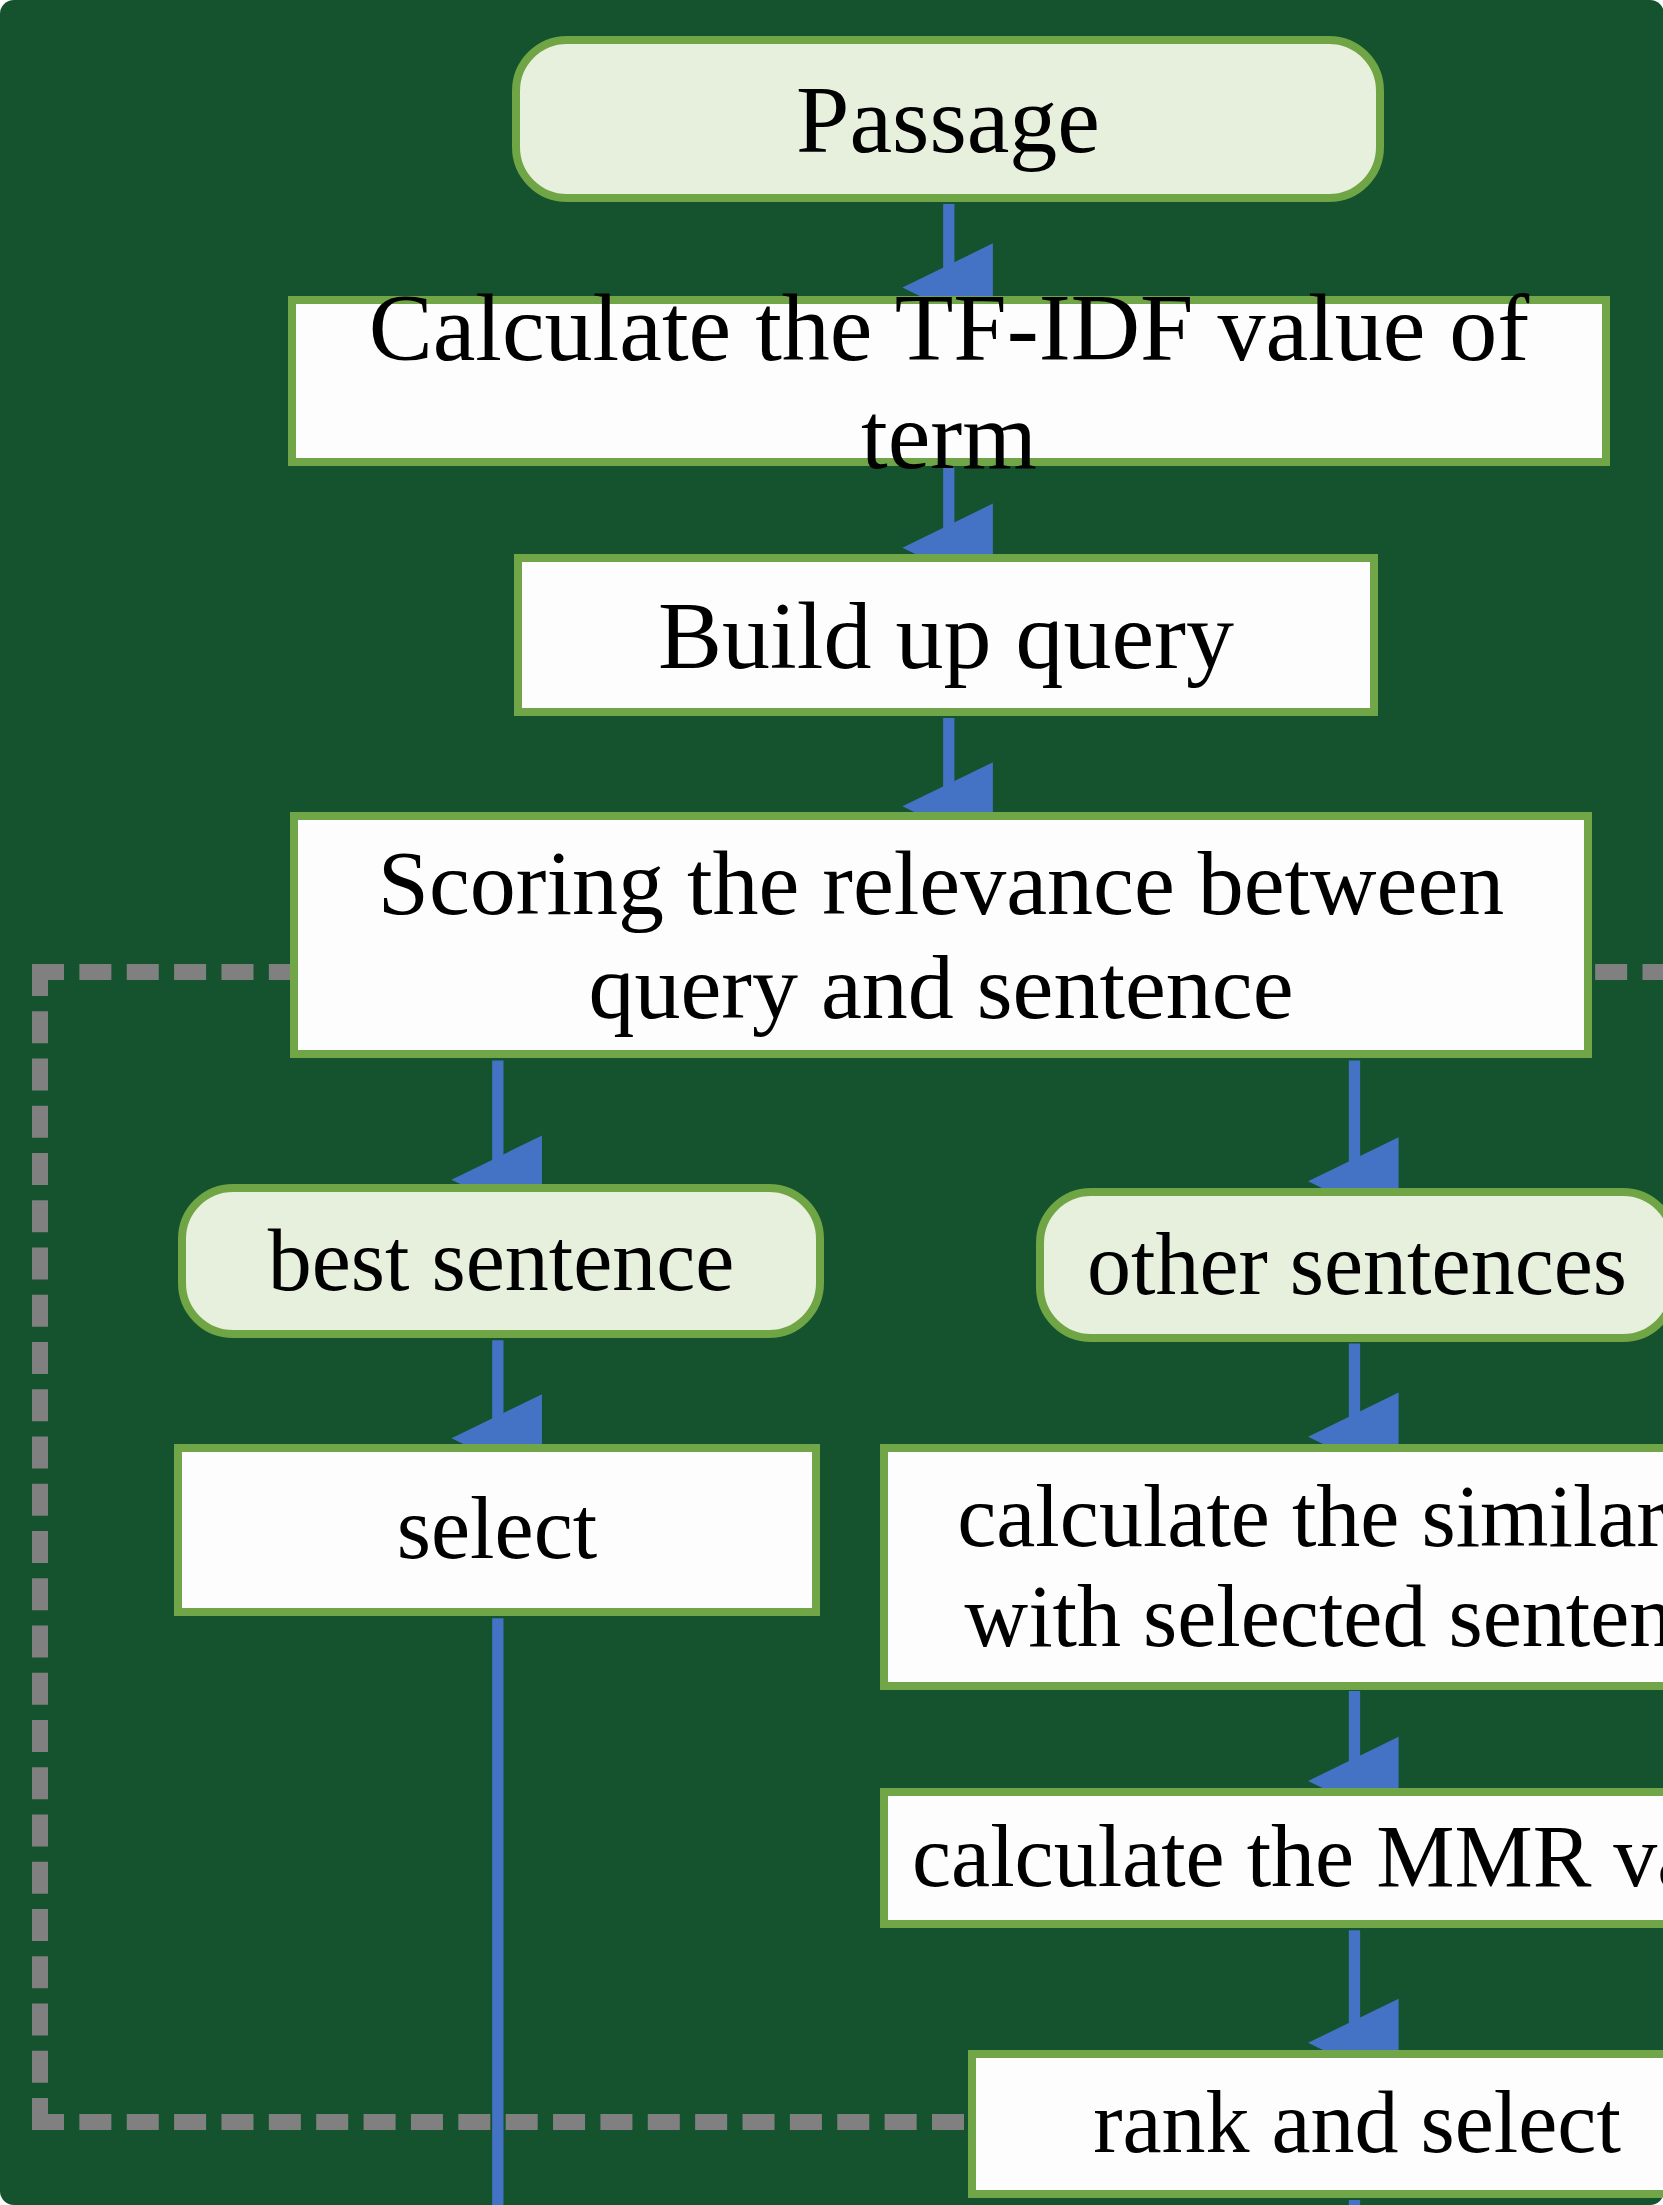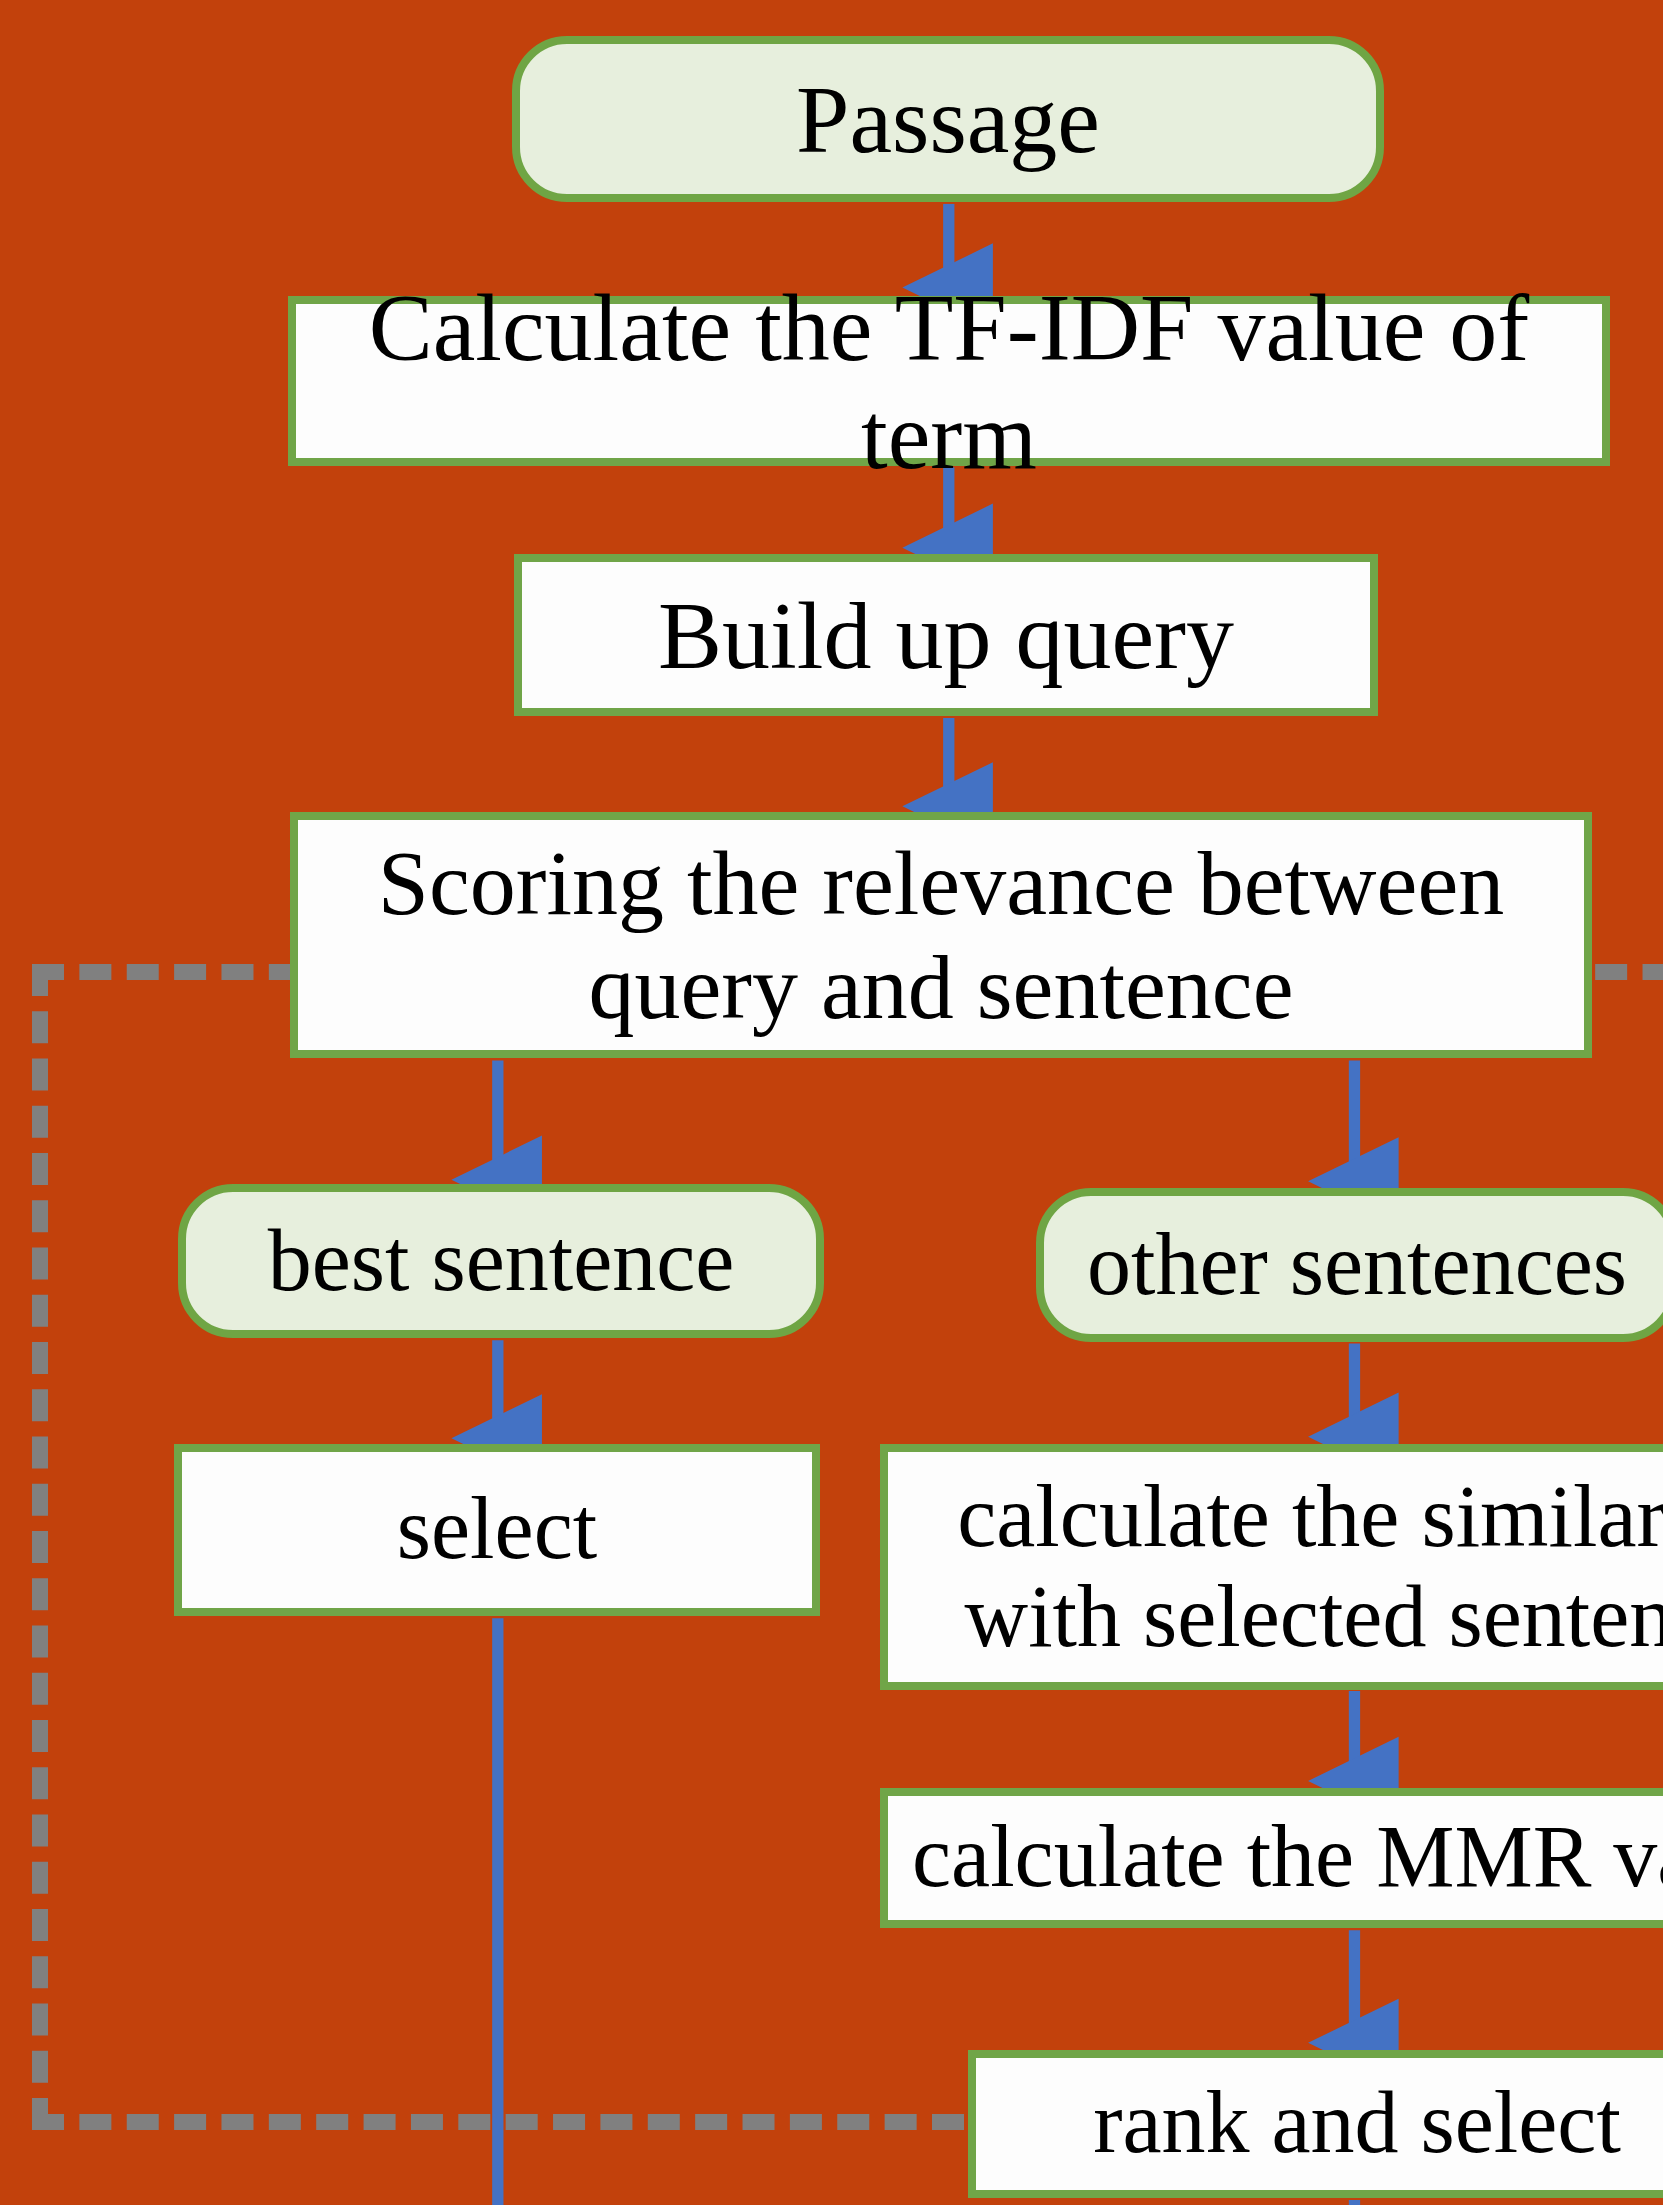--- a/index.html
+++ b/index.html
@@ -7,22 +7,23 @@
     padding: 0;
     background: #ffffff;
   }
   body {
     font-family: "Liberation Serif", "DejaVu Serif", serif;
   }
   #canvas {
     position: relative;
     width: 1664px;
     height: 2205px;
-    background: #c2410c;
+    background: #14532d;
     overflow: hidden;
+    border-radius: 14px;
   }
   .node {
     position: absolute;
     box-sizing: border-box;
     display: flex;
     align-items: center;
     justify-content: center;
     text-align: center;
     color: #000000;
     line-height: 1.12;

